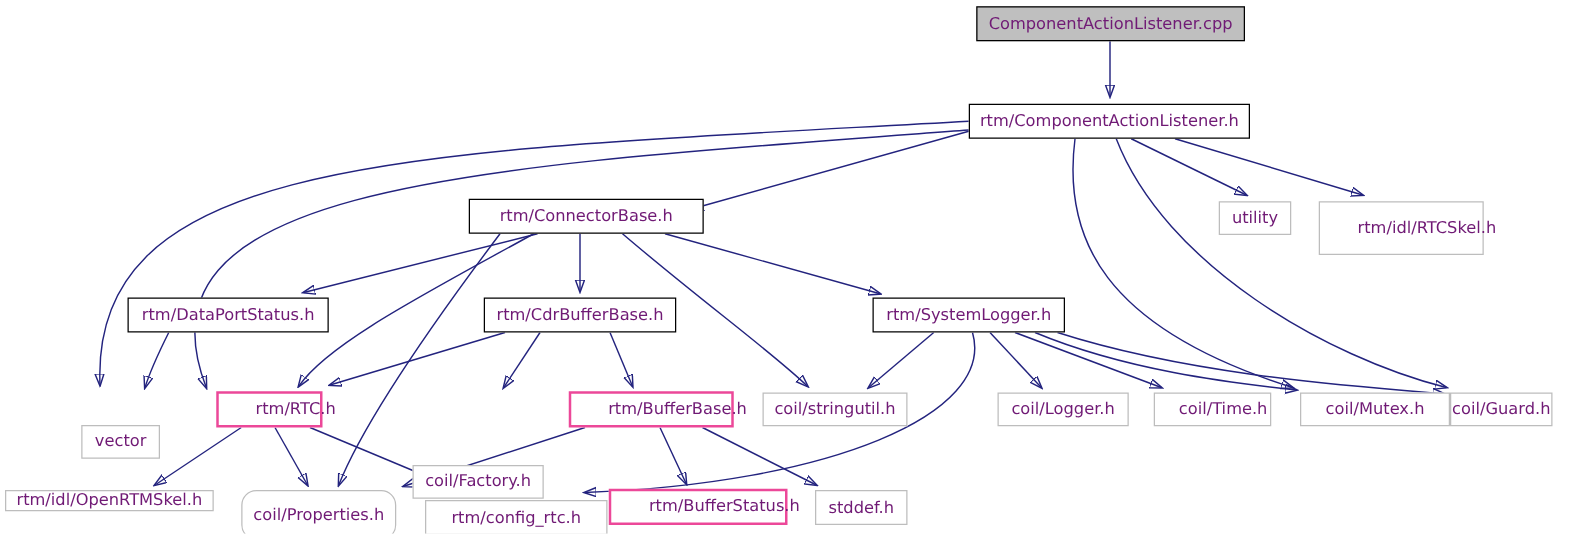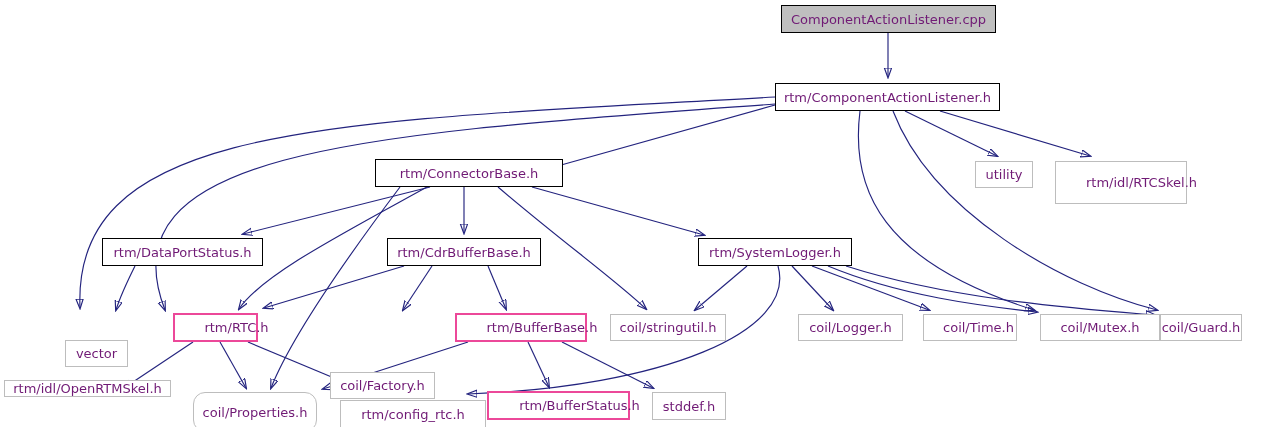--- a/index.html
+++ b/index.html
@@ -115,21 +115,21 @@
       </div>
       <div class="node external" style="left: 923px; top: 314px; width: 94px; height: 27px; padding-left: 17px;">
         <span>coil/Time.h</span>
       </div>
       <div class="node external" style="left: 1040px; top: 314px; width: 120px; height: 27px;">
         <span>coil/Mutex.h</span>
       </div>
       <div class="node external" style="left: 1160px; top: 314px; width: 82px; height: 27px;">
         <span>coil/Guard.h</span>
       </div>
-      <div class="node external" style="left: 4px; top: 380px; width: 167px; height: 17px;">
+      <div class="node external" style="left: 4px; top: 392px; width: 167px; height: 17px;">
         <span>rtm/idl/OpenRTMSkel.h</span>
       </div>
       <div class="node external" style="left: 193px; top: 392px; width: 124px; height: 40px; border-radius: 12px;">
         <span>coil/Properties.h</span>
       </div>
       <div class="node external" style="left: 340px; top: 400px; width: 146px; height: 28px;">
         <span>rtm/config_rtc.h</span>
       </div>
       <div class="node internal-bold" style="left: 487px; top: 391px; width: 143px; height: 29px;">
         <span>rtm/BufferStatus.h</span>

